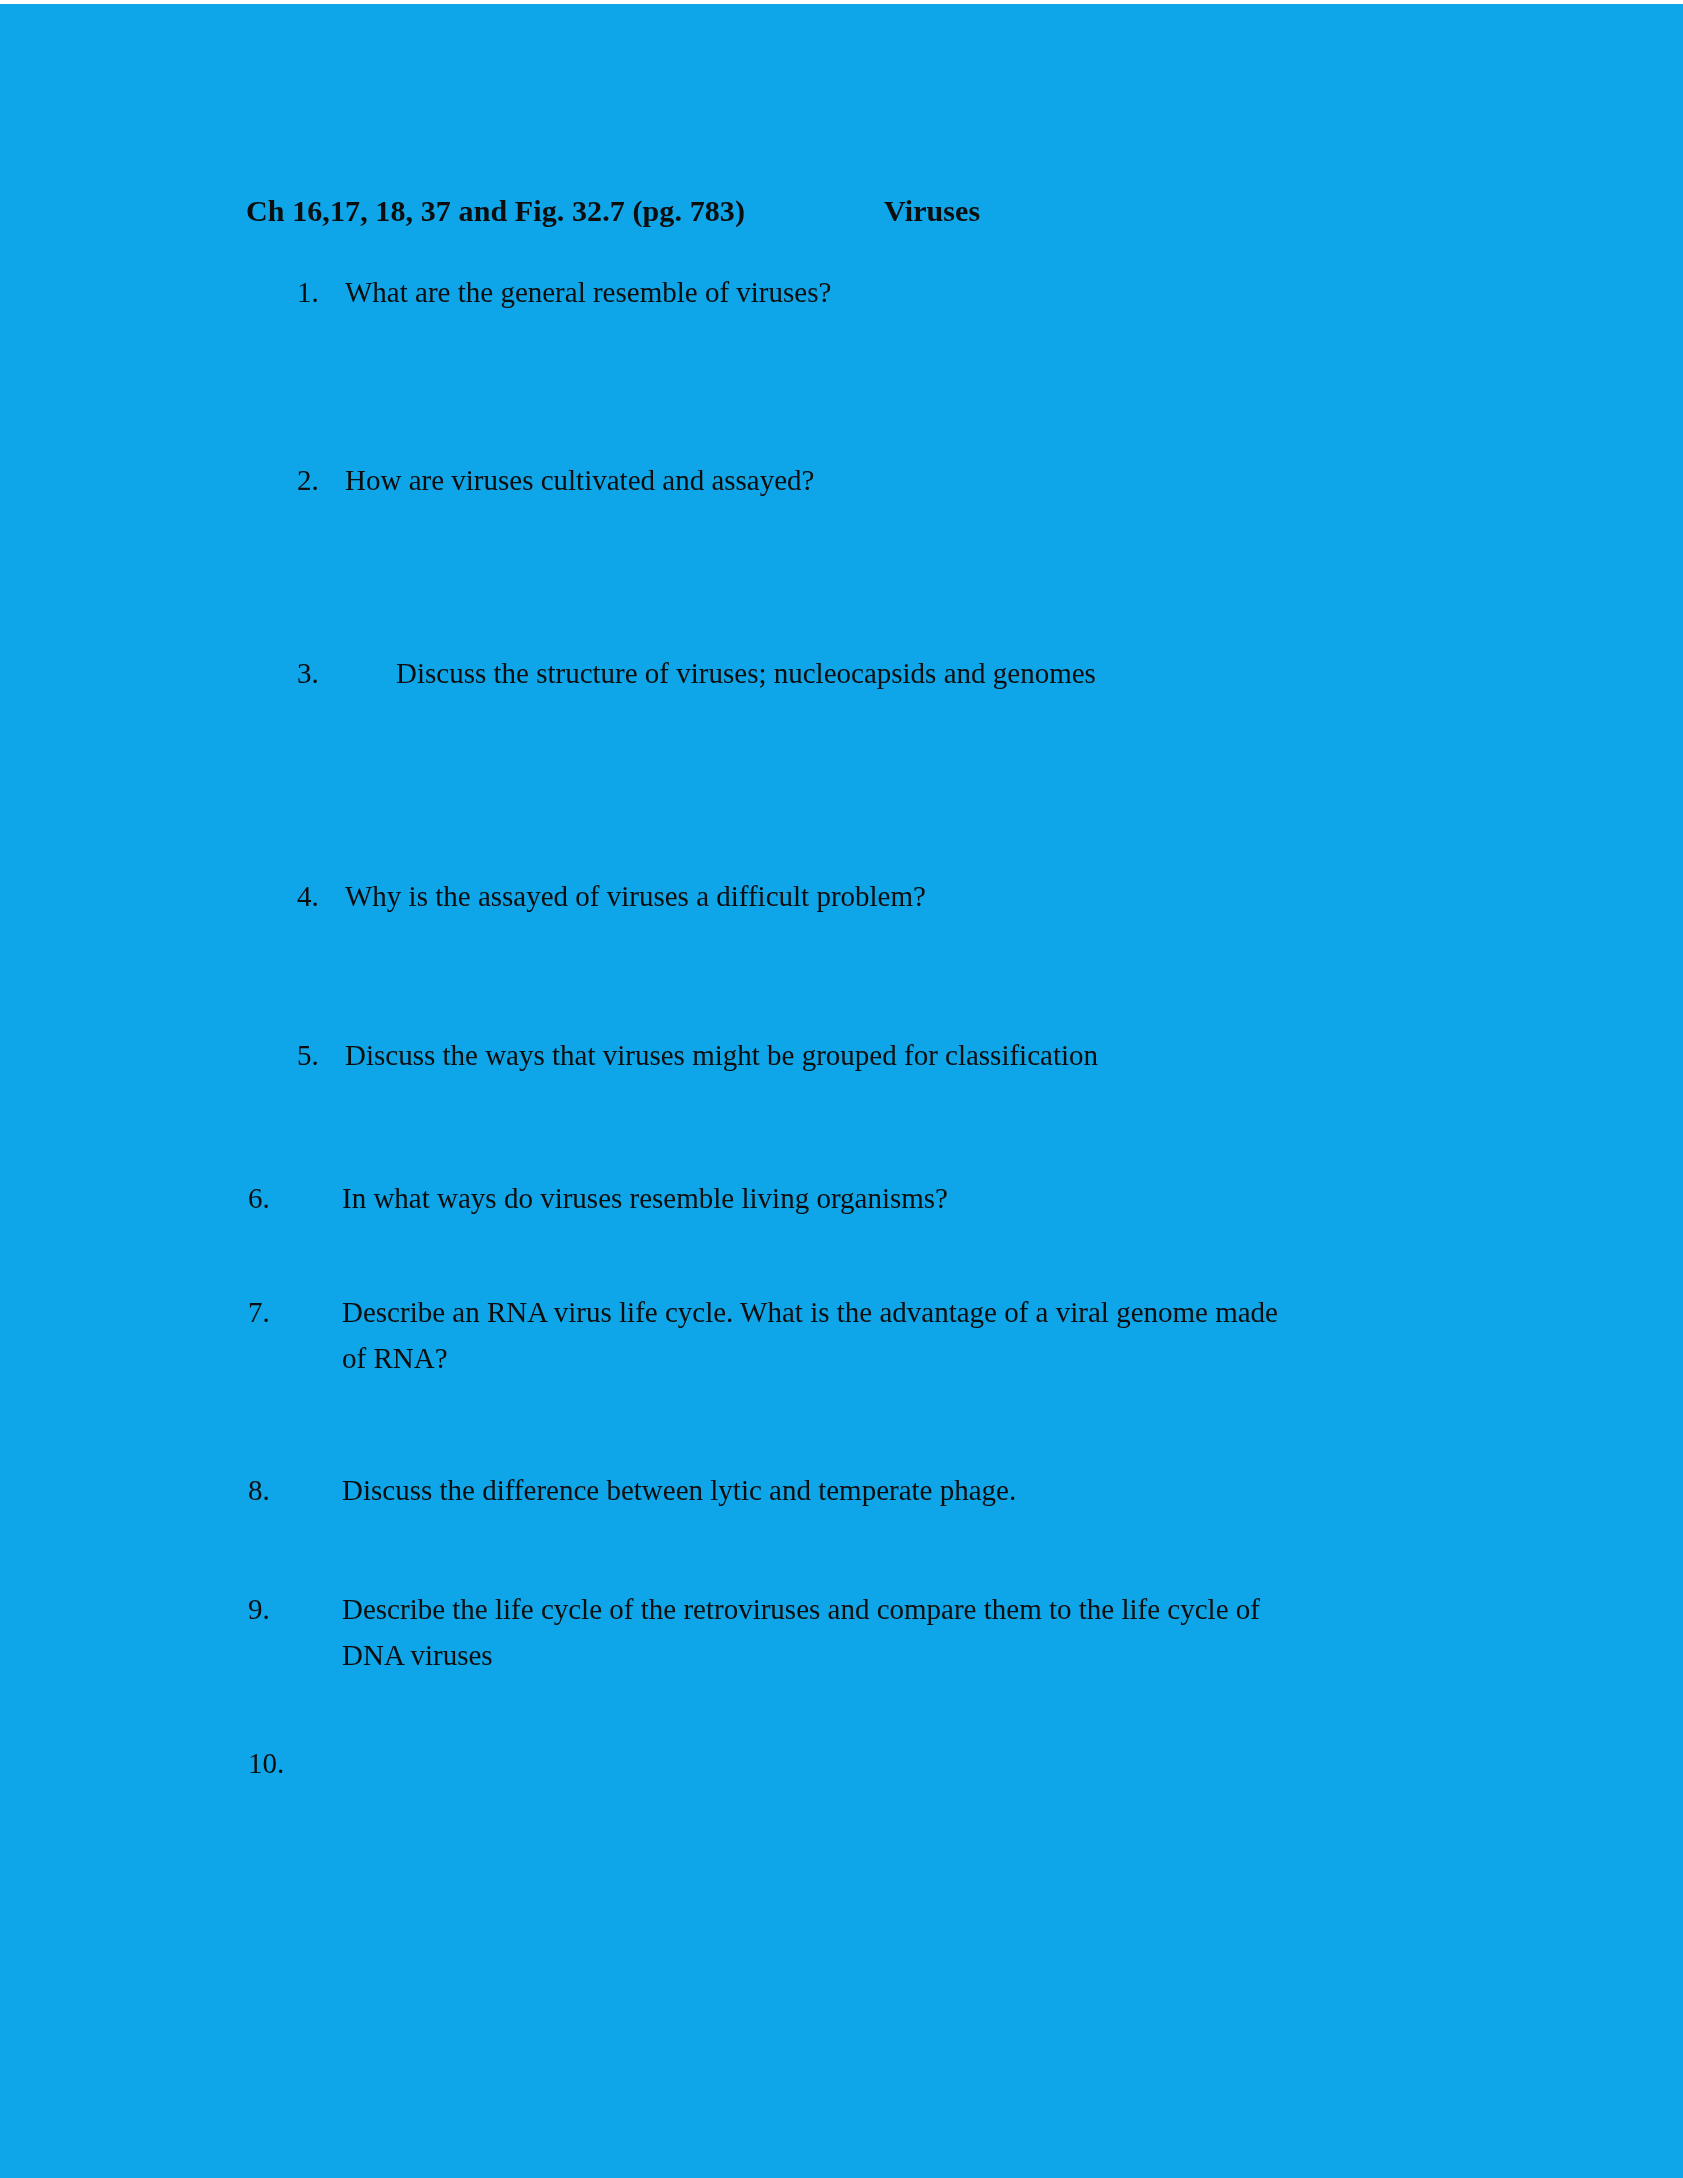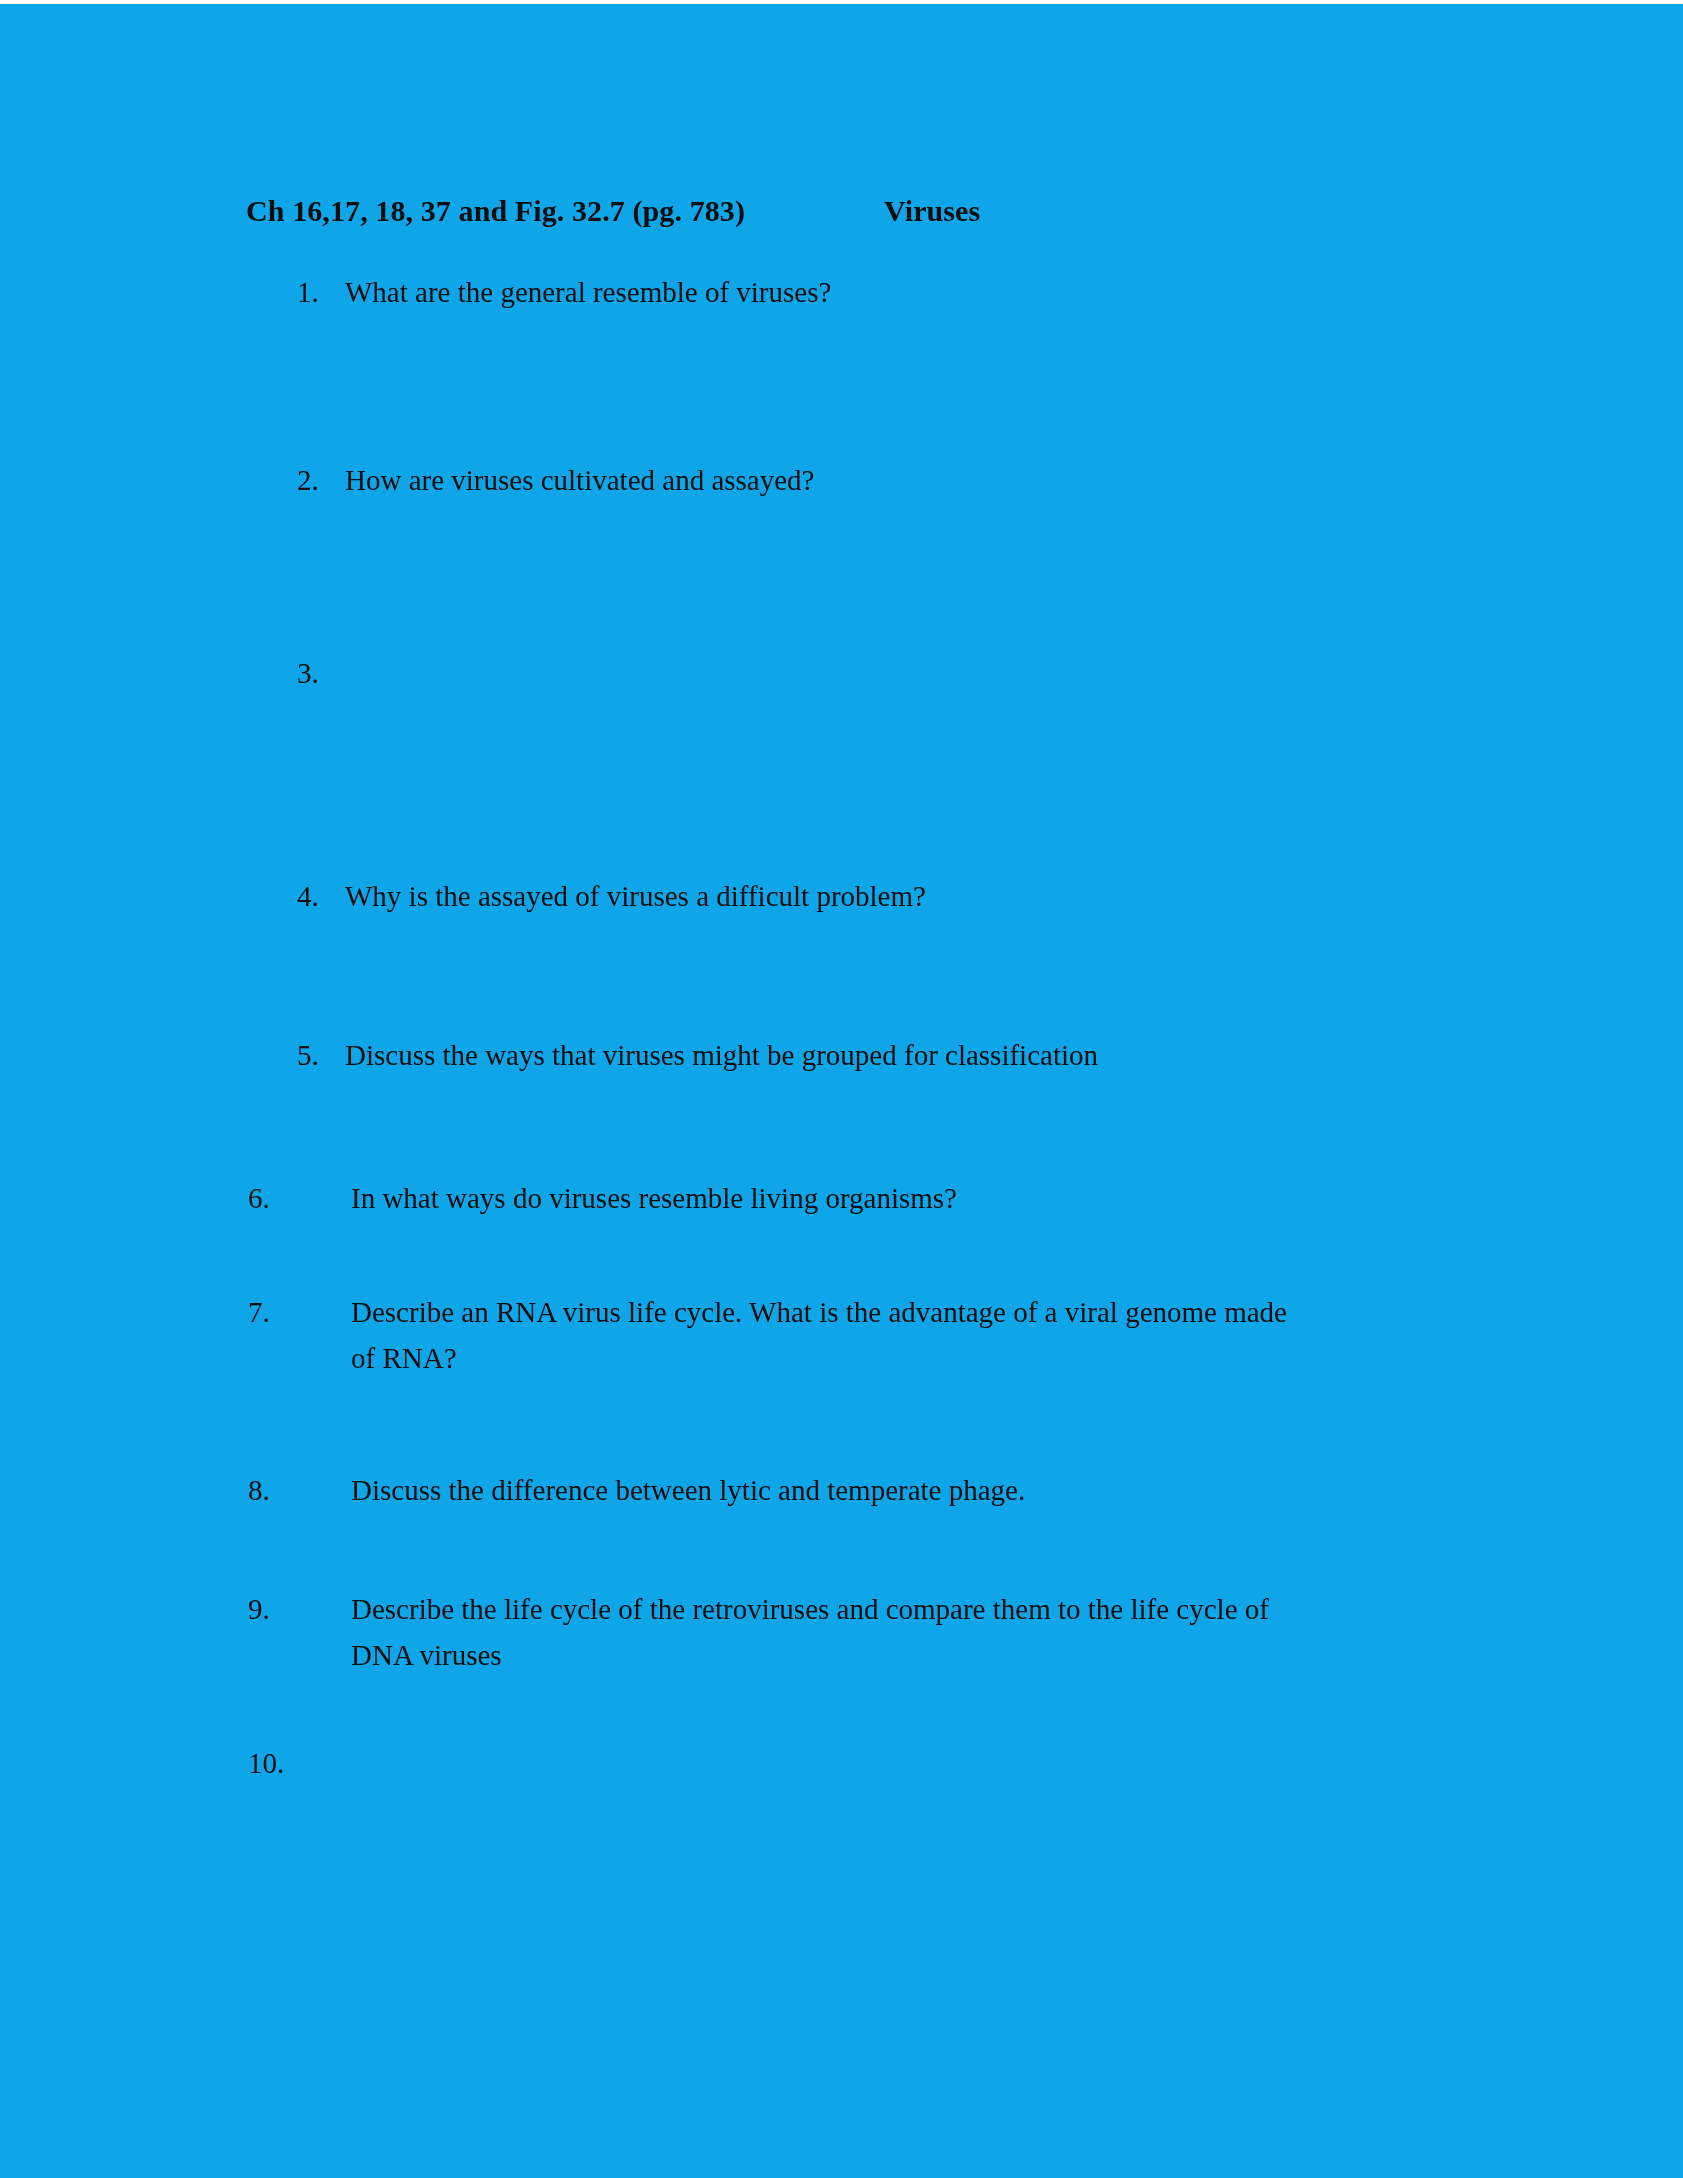--- a/index.html
+++ b/index.html
@@ -74,21 +74,21 @@
   .indent-a { left: 297px; }
   .indent-a .q-num { width: 48px; }
   .indent-a .q-text { max-width: 1109px; }
 
   
   .indent-a.wide-gap .q-num { width: 99px; }
 
   
   .indent-b { left: 248px; }
   .indent-b .q-num { width: 94px; }
-  .indent-b .q-text { max-width: 1139px; margin-left: 9px; }
+  .indent-b .q-text { max-width: 1139px; }
 
   
   .q1  { top: 265px; }
   .q2  { top: 453px; }
   .q3  { top: 646px; }
   .q4  { top: 869px; }
   .q5  { top: 1028px; }
   .q6  { top: 1171px; }
   .q7  { top: 1285px; }
   .q8  { top: 1463px; }
@@ -112,20 +112,21 @@
         <span class="q-text">What are the general resemble of viruses?</span>
       </div>
 
       <div class="q-item indent-a q2">
         <span class="q-num">2.</span>
         <span class="q-text">How are viruses cultivated and assayed?</span>
       </div>
 
       <div class="q-item indent-a wide-gap q3">
         <span class="q-num">3.</span>
+        <span class="q-text">Discuss the structure of viruses; nucleocapsids and genomes</span>
       </div>
 
       <div class="q-item indent-a q4">
         <span class="q-num">4.</span>
         <span class="q-text">Why is the assayed of viruses a difficult problem?</span>
       </div>
 
       <div class="q-item indent-a q5">
         <span class="q-num">5.</span>
         <span class="q-text">Discuss the ways that viruses might be grouped for classification</span>

